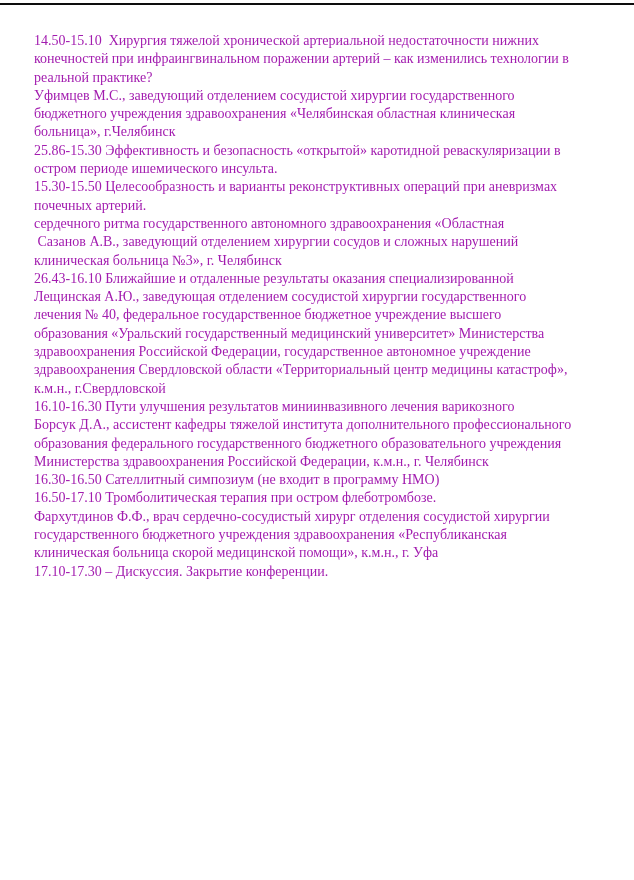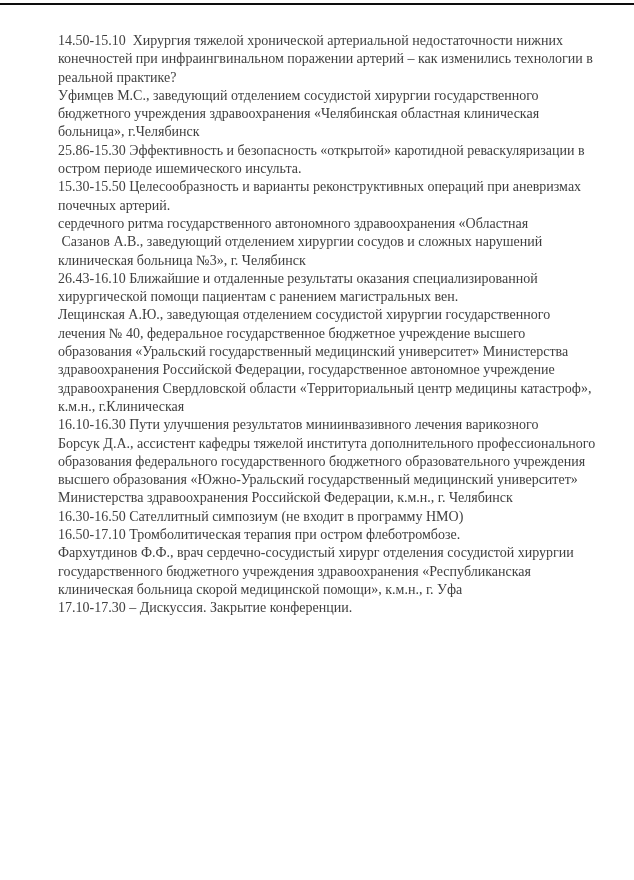--- a/index.html
+++ b/index.html
@@ -17,27 +17,27 @@
   .scan-line {
     position: absolute;
     top: 3px;
     left: 0;
     width: 634px;
     height: 2px;
     background: #0d0d0d;
   }
   .content {
     position: absolute;
-    left: 58px;
+    left: 34px;
     top: 32px;
     width: 556px;
     font-family: "Liberation Serif", "DejaVu Serif", serif;
     font-size: 14px;
     line-height: 18.3px;
-    color: #404040;
+    color: #a21caf;
     -webkit-font-smoothing: antialiased;
   }
   .para {
     margin: 0;
     padding: 0;
   }
   .line {
     white-space: pre;
   }
 </style>
@@ -65,37 +65,35 @@
         <div class="line">15.30-15.50 Целесообразность и варианты реконструктивных операций при аневризмах</div>
         <div class="line">почечных артерий.</div>
       </div>
       <div class="para">
         <div class="line">сердечного ритма государственного автономного здравоохранения «Областная</div>
         <div class="line"> Сазанов А.В., заведующий отделением хирургии сосудов и сложных нарушений</div>
         <div class="line">клиническая больница №3», г. Челябинск</div>
       </div>
       <div class="para">
         <div class="line">26.43-16.10 Ближайшие и отдаленные результаты оказания специализированной</div>
-        <div class="line">хирургической помощи пациентам с ранением магистральных вен.</div>
       </div>
       <div class="para">
         <div class="line">Лещинская А.Ю., заведующая отделением сосудистой хирургии государственного</div>
         <div class="line">лечения № 40, федеральное государственное бюджетное учреждение высшего</div>
         <div class="line">образования «Уральский государственный медицинский университет» Министерства</div>
         <div class="line">здравоохранения Российской Федерации, государственное автономное учреждение</div>
         <div class="line">здравоохранения Свердловской области «Территориальный центр медицины катастроф»,</div>
-        <div class="line">к.м.н., г.Клиническая</div>
+        <div class="line">к.м.н., г.Свердловской</div>
       </div>
       <div class="para">
         <div class="line">16.10-16.30 Пути улучшения результатов миниинвазивного лечения варикозного</div>
       </div>
       <div class="para">
         <div class="line">Борсук Д.А., ассистент кафедры тяжелой института дополнительного профессионального</div>
         <div class="line">образования федерального государственного бюджетного образовательного учреждения</div>
-        <div class="line">высшего образования «Южно-Уральский государственный медицинский университет»</div>
         <div class="line">Министерства здравоохранения Российской Федерации, к.м.н., г. Челябинск</div>
       </div>
       <div class="para">
         <div class="line">16.30-16.50 Сателлитный симпозиум (не входит в программу НМО)</div>
       </div>
       <div class="para">
         <div class="line">16.50-17.10 Тромболитическая терапия при остром флеботромбозе.</div>
       </div>
       <div class="para">
         <div class="line">Фархутдинов Ф.Ф., врач сердечно-сосудистый хирург отделения сосудистой хирургии</div>

